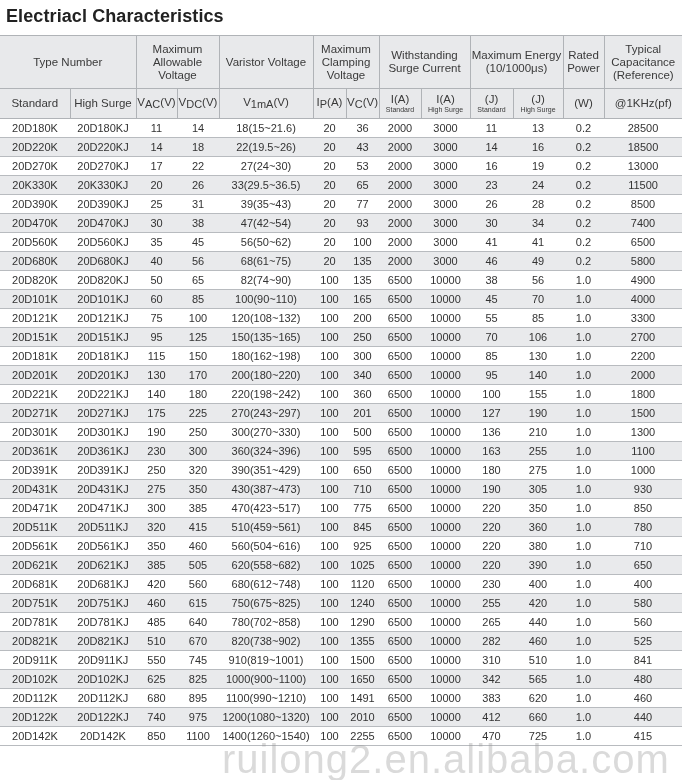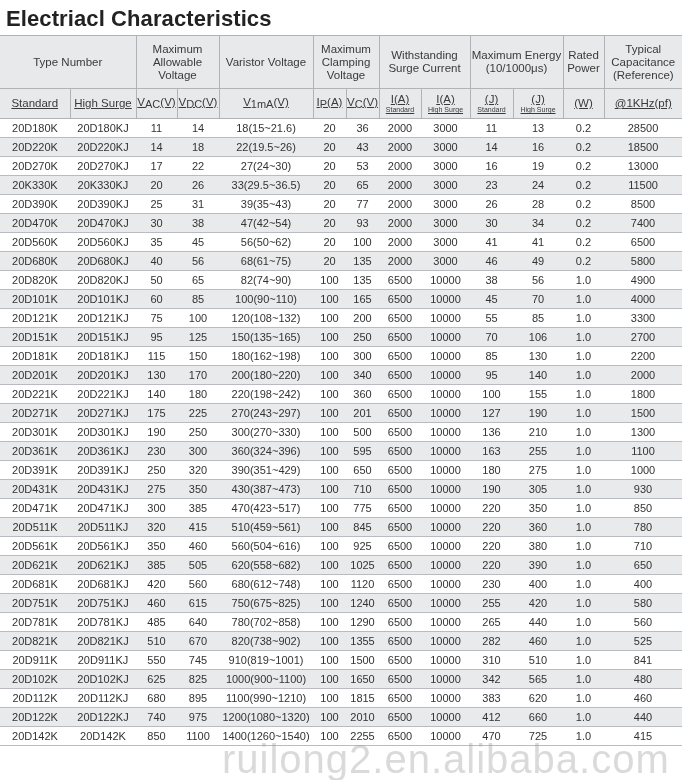--- a/index.html
+++ b/index.html
@@ -1,23 +1,23 @@
 <!DOCTYPE html>
 <html><head>
 <meta charset="utf-8">
 <style>
   html, body { margin:0; padding:0; background:#ffffff; }
   body { width:682px; height:780px; overflow:hidden; font-family:"Liberation Sans", sans-serif; color:#3a3a3a; position:relative; }
-  .title { position:absolute; left:6px; top:6px; font-size:22px; font-weight:bold; color:#222; letter-spacing:0.1px; }
+  .title { position:absolute; left:6px; top:6px; font-size:18px; font-weight:bold; color:#222; letter-spacing:0.1px; }
   table { position:absolute; left:0; top:35px; border-collapse:collapse; table-layout:fixed; width:682px; }
   td, th { padding:0; text-align:center; vertical-align:middle; font-weight:normal; overflow:hidden; white-space:nowrap; }
   thead th { background:#e8e9eb; color:#3a3a3a; border-right:1px solid #b0b3b7; border-top:1px solid #b0b3b7; border-bottom:1px solid #b0b3b7; font-size:11.5px; line-height:13px; }
   thead th:last-child { border-right:none; }
   thead tr.h1 th { height:52px; white-space:normal; }
-  thead tr.h2 th { height:29px; font-size:11.5px;text-decoration:underline; }
+  thead tr.h2 th { height:29px; font-size:11.5px; }
   .sm { display:block; font-size:7px; line-height:8px; }
   sub { font-size:11px; vertical-align:-2px; }
   tbody td { font-size:11px; height:18px; color:#333; border-bottom:1px solid #b8bbbf; }
   tbody tr:nth-child(even) td { background:#e9eaec; }
   tbody tr:nth-child(odd) td { background:#ffffff; }
   .wm { position:absolute; left:222px; top:737px; font-size:40px; color:rgba(150,150,150,0.35); font-family:"Liberation Sans", sans-serif; letter-spacing:1px; pointer-events:none; }
 </style>
 </head>
 <body>
 
@@ -517,21 +517,21 @@
         <td>1.0</td>
         <td>480</td>
       </tr>
       <tr>
         <td>20D112K</td>
         <td>20D112KJ</td>
         <td>680</td>
         <td>895</td>
         <td>1100(990~1210)</td>
         <td>100</td>
-        <td>1815</td>
+        <td>1491</td>
         <td>6500</td>
         <td>10000</td>
         <td>383</td>
         <td>620</td>
         <td>1.0</td>
         <td>460</td>
       </tr>
       <tr>
         <td>20D122K</td>
         <td>20D122KJ</td>

